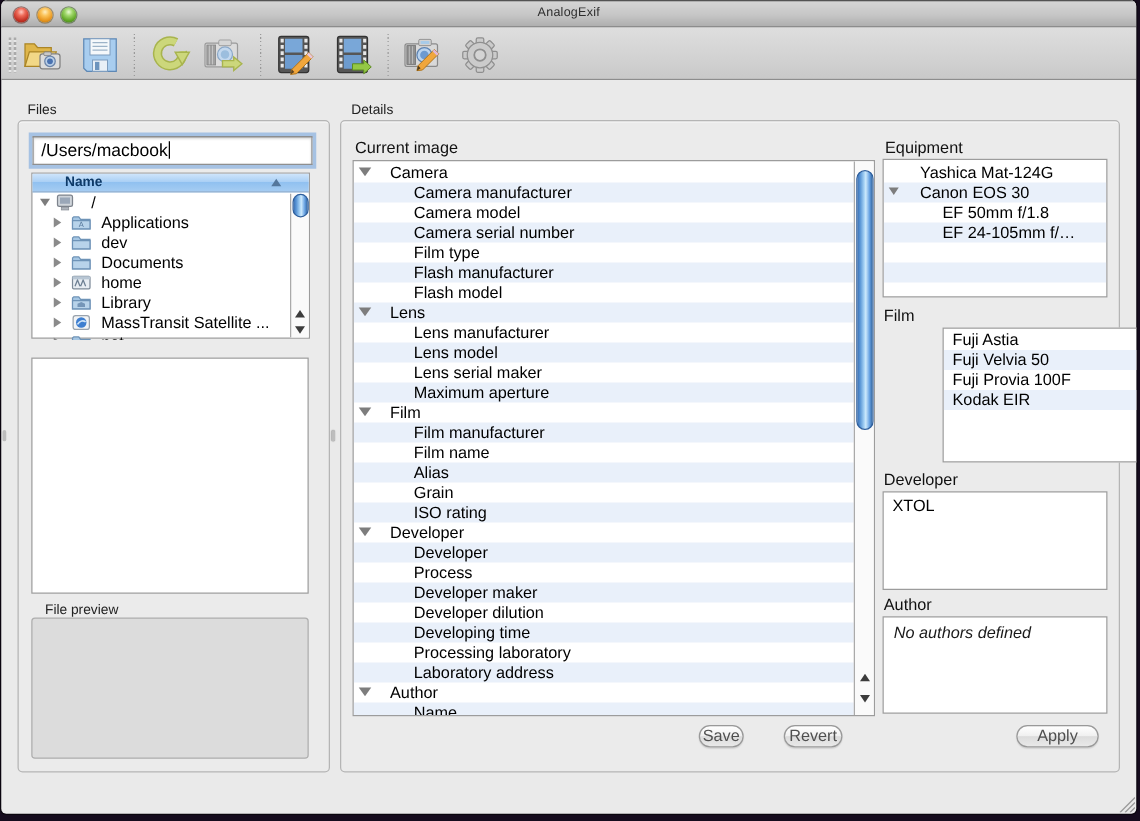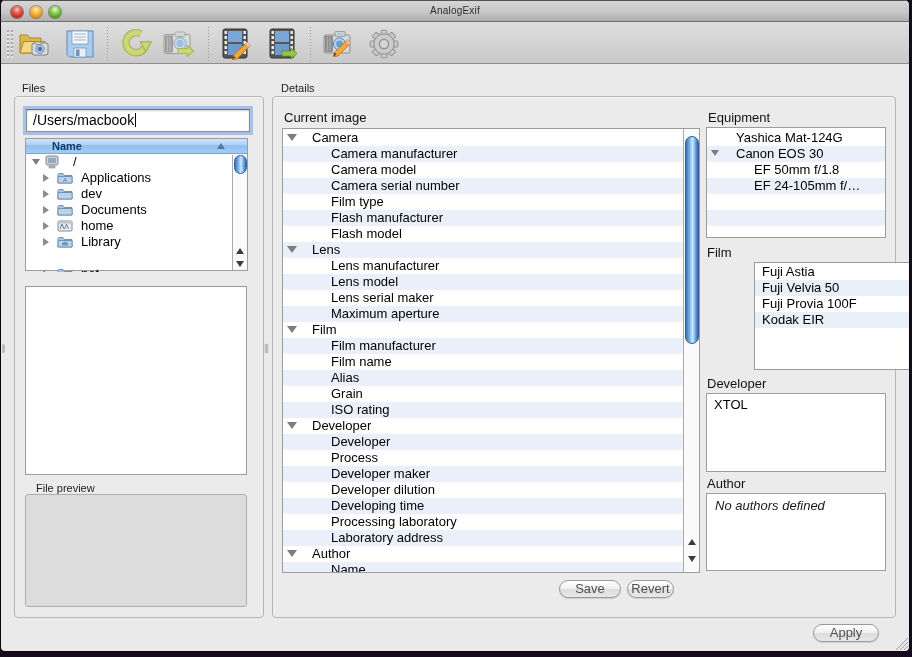--- a/index.html
+++ b/index.html
@@ -238,20 +238,29 @@
       <span class="txt" style="left:55px;">home</span>
     </div>
     <div class="trow" style="top:95px;">
       <div class="tri-r" style="left:17px;top:4px;"></div>
       <svg class="ticn" style="left:31px;" viewBox="0 0 16 14">
           <path d="M1 3.5 L1 12 L15 12 L15 4.5 L7.5 4.5 L6 2.5 L2 2.5 Z" fill="#a5c6e3" stroke="#6e93b7"></path>
           <path d="M1 5.5 L15 5.5 L15 12 L1 12 Z" fill="#b8d3ea" stroke="#6e93b7"></path>
           <path d="M5 10.5 L5 8 L8 6.5 L11 8 L11 10.5 Z" fill="#7596b8"></path>
         </svg>
       <span class="txt" style="left:55px;">Library</span>
+    </div>
+    <div class="trow" style="top:111px;">
+      <div class="tri-r" style="left:17px;top:4px;"></div>
+      <svg class="ticn" style="left:31px;" viewBox="0 0 16 14">
+          <rect x="1.5" y="1.5" width="13" height="11" rx="2" fill="#f2f4f6" stroke="#9aa3ad"></rect>
+          <circle cx="8" cy="7" r="4.2" fill="#3f7fd0"></circle>
+          <path d="M5 8.5 C7 5.5 9.5 5 11.5 6.5" stroke="#cfe4f8" stroke-width="1.3" fill="none"></path>
+        </svg>
+      <span class="txt" style="left:55px;">MassTransit Satellite ...</span>
     </div>
     <div class="trow" style="top:127px;height:6px;overflow:hidden;">
       <div class="tri-r" style="left:17px;top:4px;"></div>
       <svg class="ticn" style="left:31px;" viewBox="0 0 16 14">
           <path d="M1 3.5 L1 12 L15 12 L15 4.5 L7.5 4.5 L6 2.5 L2 2.5 Z" fill="#a5c6e3" stroke="#6e93b7"></path>
         </svg>
       <span class="txt" style="left:55px;">net</span>
     </div>
     <div id="tsb">
       <div class="sb-pill" style="left:1px;top:0;width:13px;height:19px;"></div>
@@ -313,21 +322,21 @@
     <div class="rowtext" style="left:48px;top:401px;">Laboratory address</div>
     <div class="tri-d" style="left:4px;top:421px;"></div>
     <div class="rowtext" style="left:29px;top:417px;">Author</div>
     <div class="rowtext" style="left:48px;top:433px;">Name</div>
     <div id="msb">
       <div class="sb-pill" style="left:1px;top:7px;width:14px;height:208px;"></div>
       <div class="arr-u" style="left:4px;top:410px;"></div>
       <div class="arr-d" style="left:4px;top:427px;"></div>
     </div>
   </div>
-  <div class="abs btn" style="left:558px;top:580px;width:62px;">Save</div>
+  <div class="abs btn" style="left:558px;top:580px;width:36px;">Save</div>
   <div class="abs btn" style="left:626px;top:580px;width:47px;">Revert</div>
 
   <div class="abs blbl" style="left:707px;top:110px;">Equipment</div>
   <div class="abs rbox" id="equipbox">
     <div class="stripe" style="top:18px;"></div>
     <div class="stripe" style="top:50px;"></div>
     <div class="stripe" style="top:82px;"></div>
     <div class="rowtext" style="left:29px;top:2px;">Yashica Mat-124G</div>
     <div class="tri-d" style="left:4px;top:22px;border-left-width:4px;border-right-width:4px;border-top-width:6px;"></div>
     <div class="rowtext" style="left:29px;top:18px;">Canon EOS 30</div>
@@ -344,21 +353,21 @@
     <div class="rowtext" style="left:7px;top:49px;">Kodak EIR</div>
   </div>
   <div class="abs blbl" style="left:706px;top:376px;">Developer</div>
   <div class="abs rbox" id="devbox">
     <div class="rowtext" style="left:7px;top:3px;">XTOL</div>
   </div>
   <div class="abs blbl" style="left:706px;top:476px;">Author</div>
   <div class="abs rbox" id="authbox">
     <div class="rowtext" style="left:8px;top:4px;font-style:italic;color:#1a1a1a;">No authors defined</div>
   </div>
-  <div class="abs btn" style="left:812px;top:580px;width:66px;margin-top:44px;">Apply</div>
+  <div class="abs btn" style="left:812px;top:580px;width:66px;">Apply</div>
 
   <div class="abs" style="left:264px;top:344px;width:3px;height:9px;background:#bdbdbd;border-radius:2px;box-shadow:0 0 1px #888;"></div>
   <div class="abs" style="left:1px;top:344px;width:3px;height:9px;background:#bdbdbd;border-radius:2px;"></div>
 
   <svg class="abs" style="right:1px;bottom:1px;" width="14" height="14">
     <line x1="14" y1="2" x2="2" y2="14" stroke="#9a9a9a" stroke-width="1"></line>
     <line x1="14" y1="6" x2="6" y2="14" stroke="#9a9a9a" stroke-width="1"></line>
     <line x1="14" y1="10" x2="10" y2="14" stroke="#9a9a9a" stroke-width="1"></line>
   </svg>
 </div>

